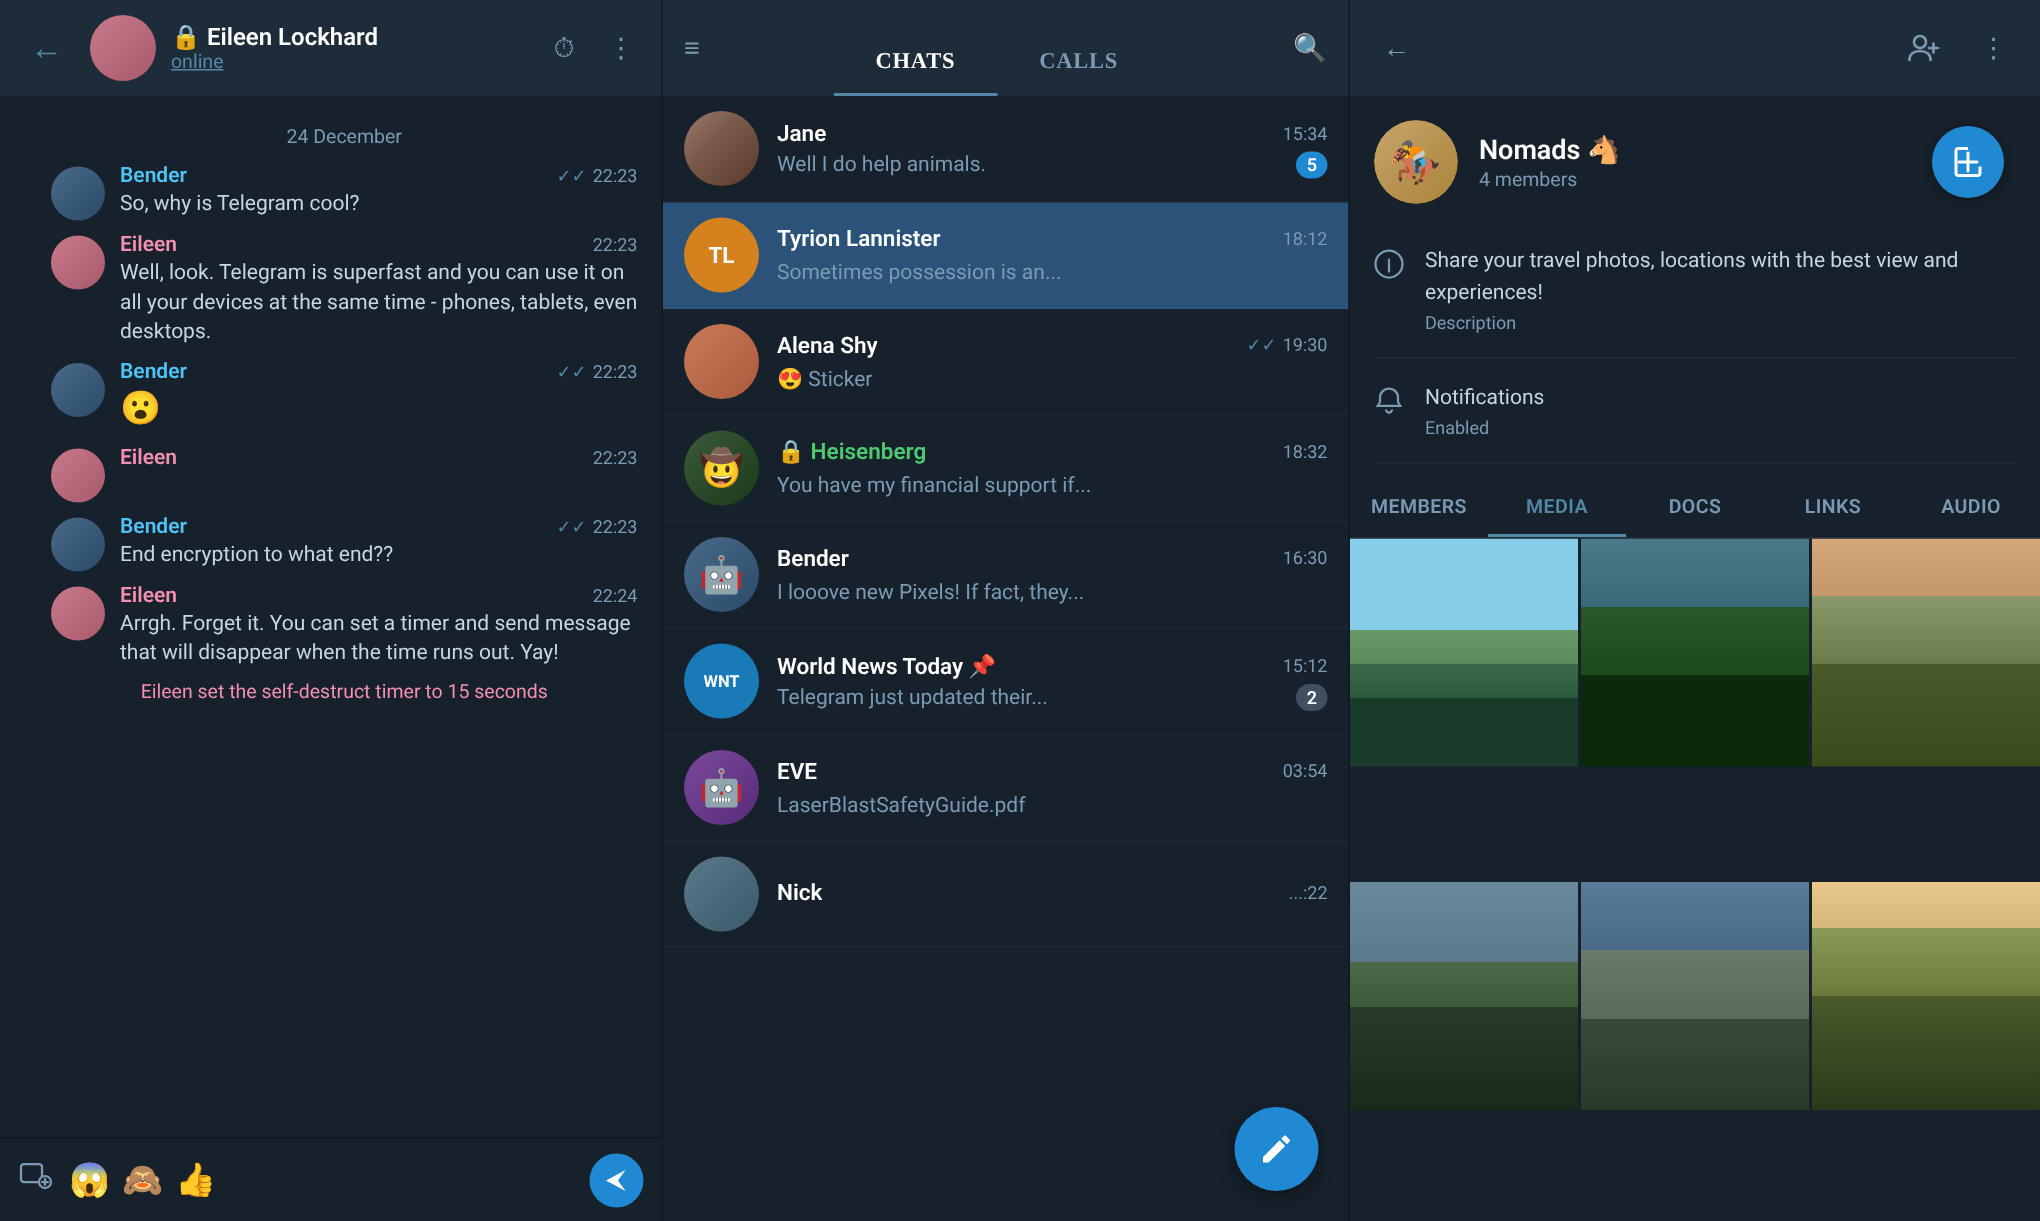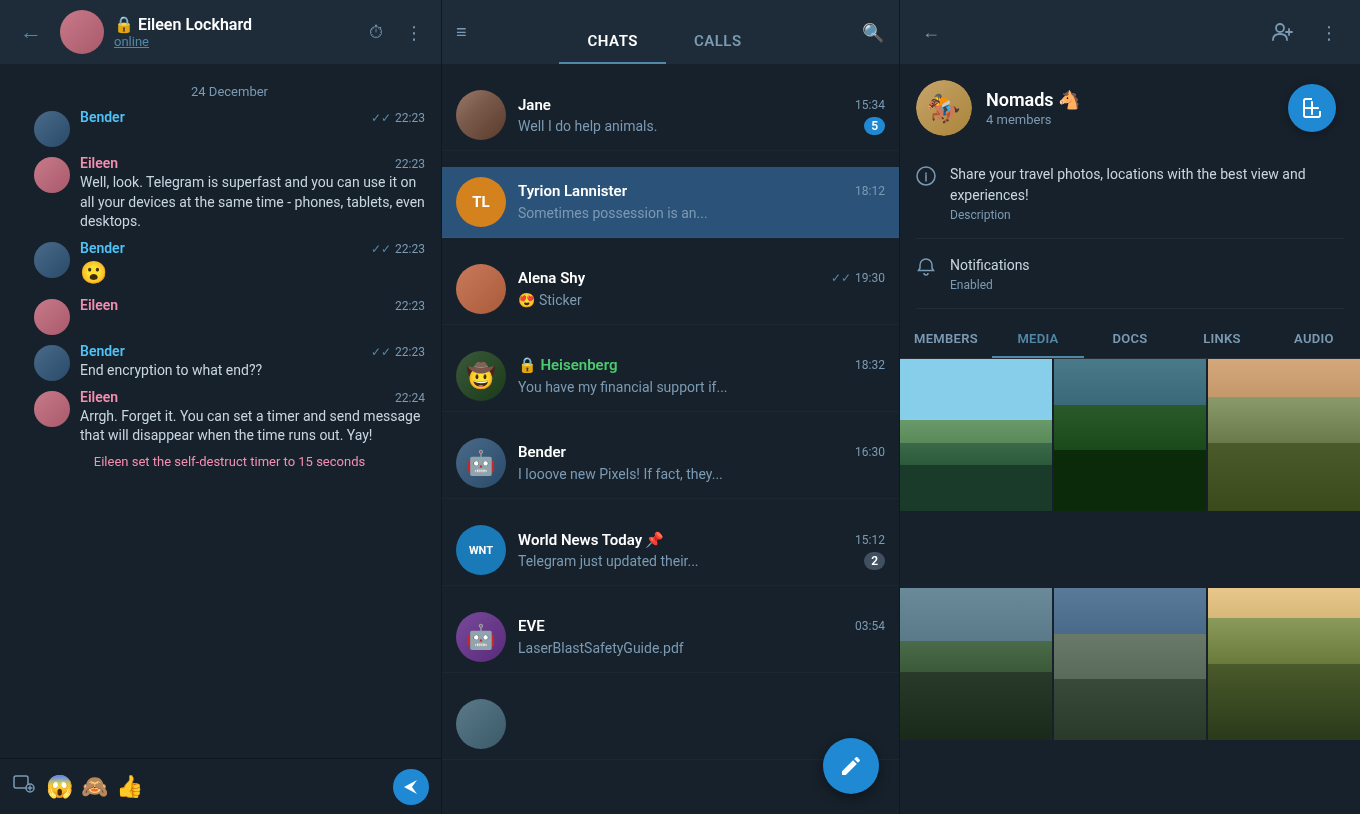--- a/index.html
+++ b/index.html
@@ -145,20 +145,21 @@
       justify-content: center;
     }
     .tab {
       padding: 0 28px 14px;
       font-size: 15px;
       font-weight: 600;
       color: #7b9ab3;
       cursor: pointer;
       letter-spacing: 0.5px;
       position: relative;
+      font-family: Liberation Serif, serif;
     }
     .tab.active {
       color: #fff;
     }
     .tab.active::after {
       content: '';
       position: absolute;
       bottom: 0;
       left: 0;
       right: 0;
@@ -280,21 +281,20 @@
       overflow-y: auto;
     }
 
     .chat-item {
       display: flex;
       align-items: center;
       padding: 10px 14px;
       gap: 12px;
       cursor: pointer;
       border-bottom: 1px solid rgba(255,255,255,0.03);
-      margin-top: 16px;
     }
     .chat-item.active { background: #2b5278; justify-content: space-between; }
 
     .chat-item-info { flex: 1; min-width: 0; }
     .chat-item-top {
       display: flex;
       align-items: center;
       justify-content: space-between;
       margin-bottom: 3px;
     }
@@ -582,20 +582,21 @@
 
       <div class="message-row">
         <div class="msg-avatar av-bender" style="background:linear-gradient(135deg,#4a6a8a,#2a4a6a);width:36px;height:36px;border-radius:50%;flex-shrink:0;"></div>
         <div class="msg-content">
           <div class="msg-header">
             <span class="msg-sender bender">Bender</span>
             <span class="msg-time">
               <span class="double-check">✓✓</span> 22:23
             </span>
           </div>
+          <div class="msg-text">So, why is Telegram cool?</div>
         </div>
       </div>
 
       <div class="message-row">
         <div class="msg-avatar" style="background:linear-gradient(135deg,#c87a8a,#a85a6a);width:36px;height:36px;border-radius:50%;flex-shrink:0;"></div>
         <div class="msg-content">
           <div class="msg-header">
             <span class="msg-sender eileen">Eileen</span>
             <span class="msg-time">22:23</span>
           </div>
@@ -763,20 +764,27 @@
           <div class="chat-item-top">
             <span class="chat-item-name">EVE</span>
             <span class="chat-item-time">03:54</span>
           </div>
           <span class="chat-item-preview">LaserBlastSafetyGuide.pdf</span>
         </div>
       </div>
 
       <div class="chat-item">
         <div style="width:50px;height:50px;border-radius:50%;background:linear-gradient(135deg,#5a7a8a,#3a5a6a);flex-shrink:0;"></div>
+        <div class="chat-item-info">
+          <div class="chat-item-top">
+            <span class="chat-item-name">Nick</span>
+            <span class="chat-item-time">...:22</span>
+          </div>
+          <span class="chat-item-preview"></span>
+        </div>
       </div>
 
     </div>
 
     <div class="fab">
       <svg width="24" height="24" viewBox="0 0 24 24" fill="none">
         <path d="M3 17.25V21h3.75L17.81 9.94l-3.75-3.75L3 17.25zM20.71 7.04c.39-.39.39-1.02 0-1.41l-2.34-2.34c-.39-.39-1.02-.39-1.41 0l-1.83 1.83 3.75 3.75 1.83-1.83z" fill="#fff"></path>
       </svg>
     </div>
   </div>

